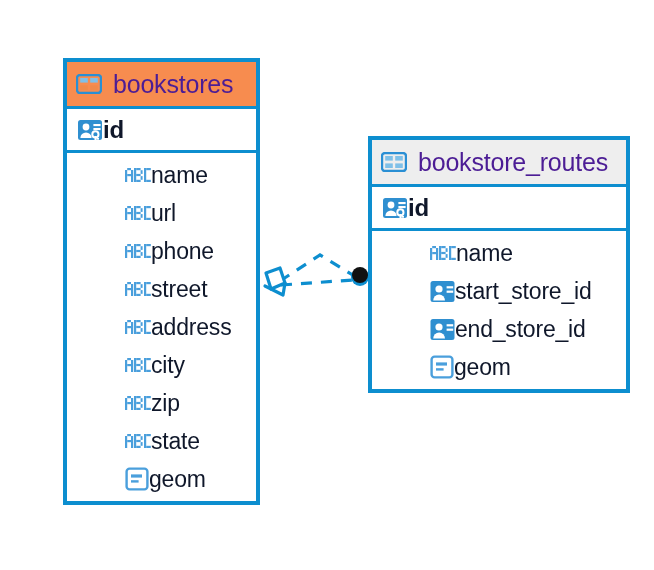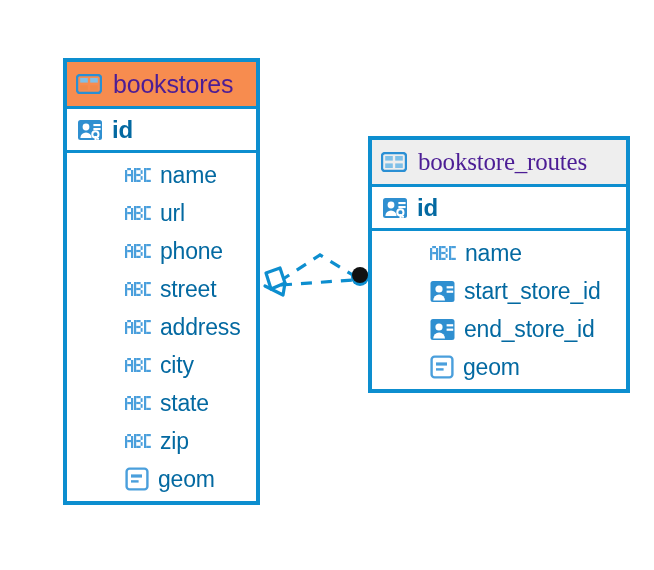--- a/index.html
+++ b/index.html
@@ -50,22 +50,21 @@
     align-items: center;
     height: 38px;
     padding: 0 8px 0 10px;
   }
   .field.pk {
     height: 44px;
     border-bottom: 3px solid #0d8ecf;
   }
   .field .fname {
     font-size: 23px;
-    color: #0369a1;
-    margin-left: 9px;
+    color: #0f172a;
     white-space: nowrap;
     letter-spacing: -0.2px;
   }
   .field.pk .fname {
     font-weight: bold;
     font-size: 24px;
   }
   .fields-wrap { padding-top: 3px; padding-bottom: 3px; padding-left: 48px; }
 
   
@@ -296,64 +295,64 @@
                 <rect x="11.2" y="5.9" width="4.4" height="2.2"></rect>
               <rect x="11.2" y="11.8" width="4.4" height="2.2"></rect>
               <rect x="15.6" y="2.2" width="2" height="3.7"></rect>
                 <rect x="15.6" y="8.1" width="2" height="3.7"></rect>
               <rect x="19" y="0" width="2.2" height="14"></rect>
               <rect x="21.2" y="0" width="4.6" height="2.2"></rect>
                 <rect x="21.2" y="11.8" width="4.6" height="2.2"></rect>
             </g>
           </svg>
         </span>
+        <span class="fname">zip</span>
+      </div>
+
+      <div class="field">
+        <span class="icon icon-abc">
+          <svg viewBox="0 0 26 14" width="26" height="14">
+            <g fill="#4a9fdc">
+              <rect x="0" y="2" width="2.2" height="12"></rect>
+                <rect x="6" y="2" width="2.2" height="12"></rect>
+              <rect x="2.2" y="0" width="3.8" height="2.2"></rect>
+                <rect x="2.2" y="6" width="3.8" height="2.2"></rect>
+              <rect x="9" y="0" width="2.2" height="14"></rect>
+              <rect x="11.2" y="0" width="4.4" height="2.2"></rect>
+                <rect x="11.2" y="5.9" width="4.4" height="2.2"></rect>
+              <rect x="11.2" y="11.8" width="4.4" height="2.2"></rect>
+              <rect x="15.6" y="2.2" width="2" height="3.7"></rect>
+                <rect x="15.6" y="8.1" width="2" height="3.7"></rect>
+              <rect x="19" y="0" width="2.2" height="14"></rect>
+              <rect x="21.2" y="0" width="4.6" height="2.2"></rect>
+                <rect x="21.2" y="11.8" width="4.6" height="2.2"></rect>
+            </g>
+          </svg>
+        </span>
         <span class="fname">state</span>
-      </div>
-
-      <div class="field">
-        <span class="icon icon-abc">
-          <svg viewBox="0 0 26 14" width="26" height="14">
-            <g fill="#4a9fdc">
-              <rect x="0" y="2" width="2.2" height="12"></rect>
-                <rect x="6" y="2" width="2.2" height="12"></rect>
-              <rect x="2.2" y="0" width="3.8" height="2.2"></rect>
-                <rect x="2.2" y="6" width="3.8" height="2.2"></rect>
-              <rect x="9" y="0" width="2.2" height="14"></rect>
-              <rect x="11.2" y="0" width="4.4" height="2.2"></rect>
-                <rect x="11.2" y="5.9" width="4.4" height="2.2"></rect>
-              <rect x="11.2" y="11.8" width="4.4" height="2.2"></rect>
-              <rect x="15.6" y="2.2" width="2" height="3.7"></rect>
-                <rect x="15.6" y="8.1" width="2" height="3.7"></rect>
-              <rect x="19" y="0" width="2.2" height="14"></rect>
-              <rect x="21.2" y="0" width="4.6" height="2.2"></rect>
-                <rect x="21.2" y="11.8" width="4.6" height="2.2"></rect>
-            </g>
-          </svg>
-        </span>
-        <span class="fname">zip</span>
       </div>
 
 
       <div class="field">
         <span class="icon icon-geom">
           <svg viewBox="0 0 24 24" width="24" height="24">
             <rect x="1.6" y="1.6" width="20.8" height="20.8" rx="3" ry="3" fill="#ffffff" stroke="#4a9fdc" stroke-width="2.4"></rect>
             <rect x="6" y="7.4" width="11" height="3.2" fill="#4a9fdc"></rect>
             <rect x="6" y="13.2" width="7.6" height="2.4" fill="#4a9fdc"></rect>
           </svg>
         </span>
         <span class="fname">geom</span>
       </div>
 
     </div>
   </div>
 
   <div class="entity" style="left:368px; top:136px; width:262px;">
 
-    <div class="entity-header" style="background:#eeeeee;font-family:Liberation Serif, serif;">
+    <div class="entity-header" style="background:#eeeeee;">
       <span class="icon icon-table">
         <svg viewBox="0 0 26 20" width="26" height="20">
           <rect x="1" y="1" width="24" height="18" rx="3" ry="3" fill="none" stroke="#2a8fd4" stroke-width="2.4"></rect>
           <rect x="4.2" y="4" width="7.6" height="4.6" fill="#7fc0e8"></rect>
           <rect x="14.2" y="4" width="7.6" height="4.6" fill="#7fc0e8"></rect>
           <rect x="4.2" y="11.4" width="7.6" height="4.6" fill="#7fc0e8"></rect>
           <rect x="14.2" y="11.4" width="7.6" height="4.6" fill="#7fc0e8"></rect>
         </svg>
       </span>
       <span class="title">bookstore_routes</span>

